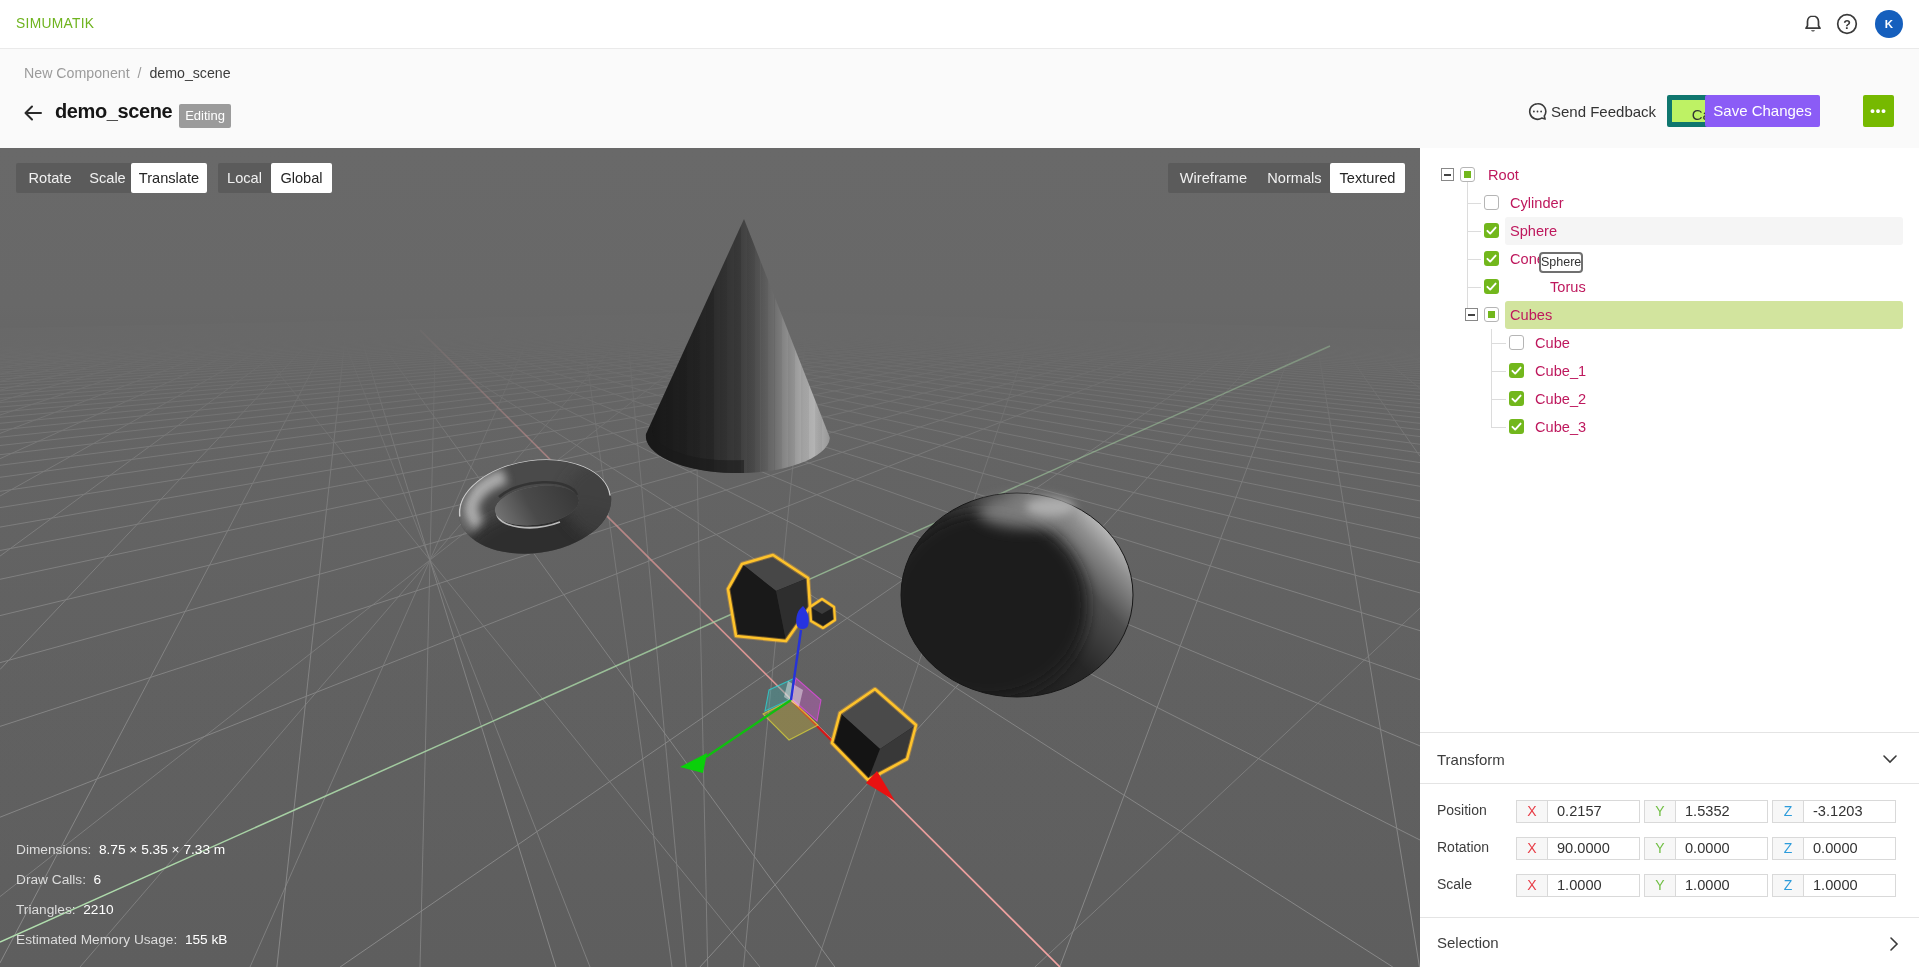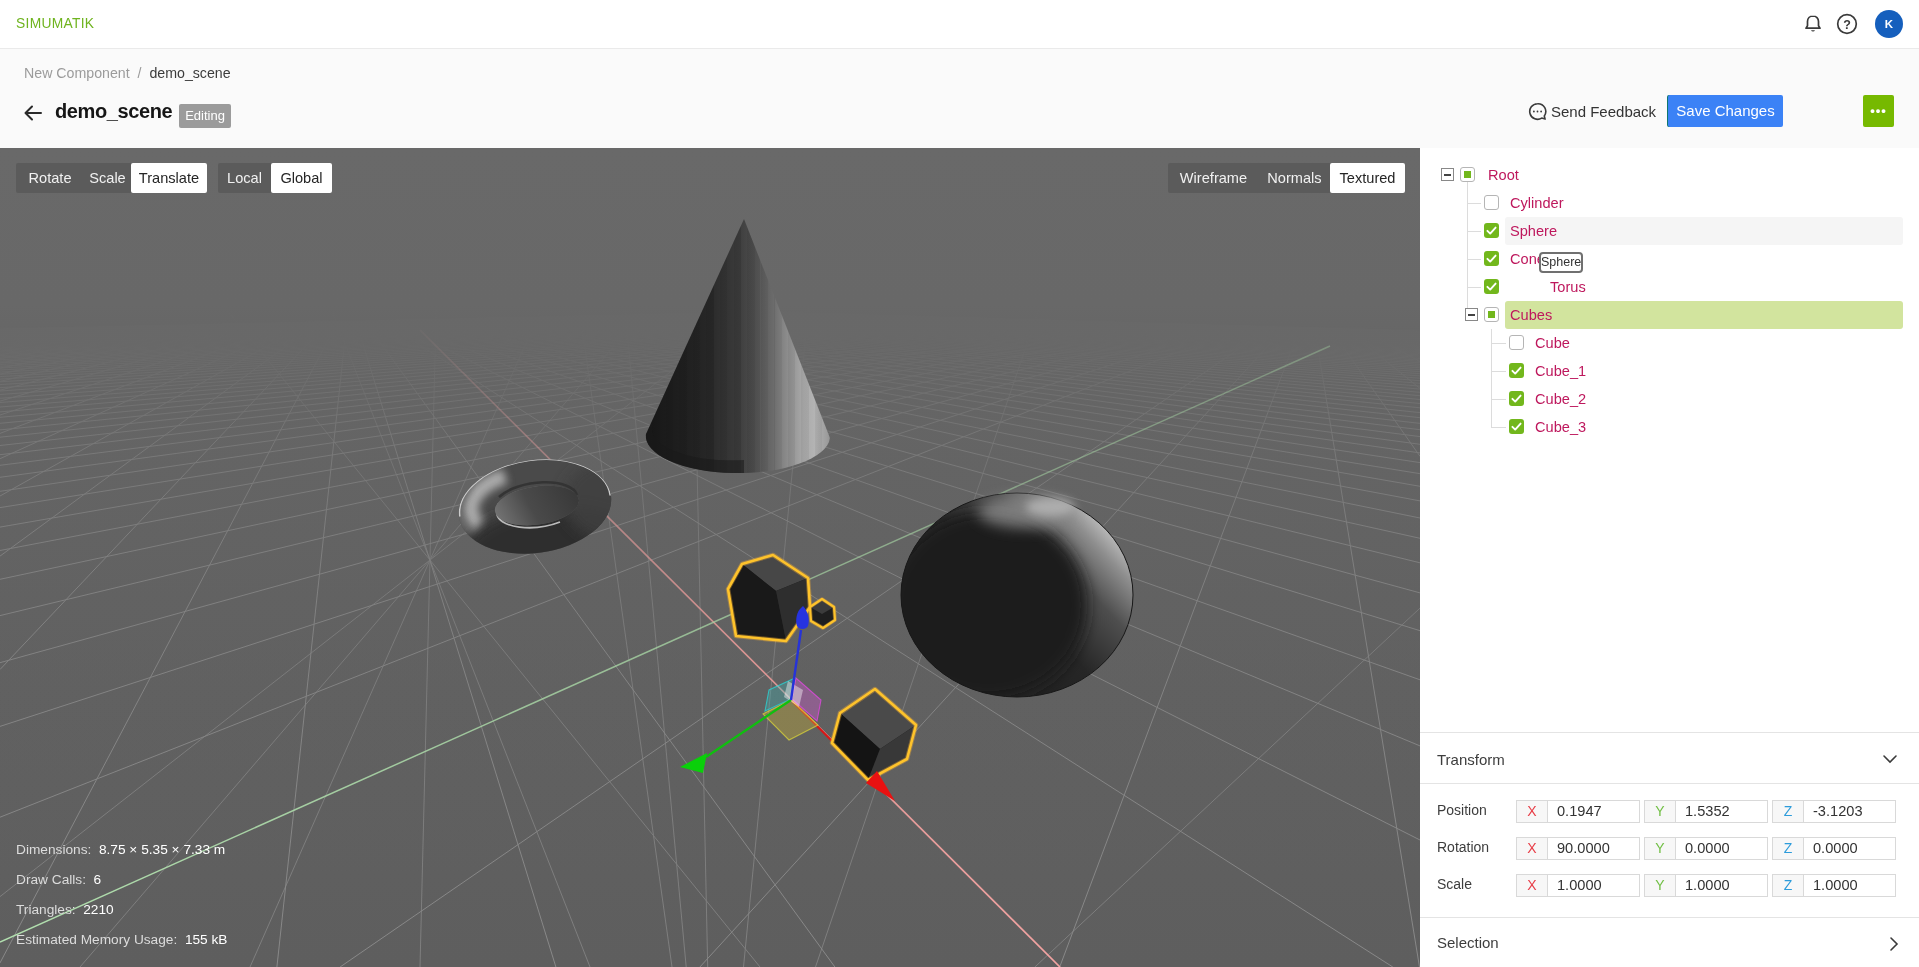--- a/index.html
+++ b/index.html
@@ -10,21 +10,21 @@
 
 #subhead{position:absolute;left:0;top:49px;width:1919px;height:99px;background:#fafafa}
 #crumb{position:absolute;left:24px;top:16px;font-size:14.2px;color:#9b9b9b}
 #crumb b{color:#3c3c3c;font-weight:400}
 #title{position:absolute;left:55px;top:51px;font-size:20px;font-weight:700;color:#161616;letter-spacing:-0.4px}
 #badge{position:absolute;left:179px;top:55px;width:52px;height:24px;background:#9b9b9b;color:#fff;
  font-size:13px;border-radius:2px;text-align:center;line-height:24px}
 #sendfb{position:absolute;left:1551px;top:54px;font-size:15px;color:#333}
 .btn{position:absolute;top:46px;height:32px;border-radius:2px;font-size:15px;text-align:center;line-height:32px}
 #cancel{left:1667px;width:96px;background:#bef264;border:5px solid #0f766e;color:#333;line-height:30px}
-#save{left:1668px;width:115px;background:#3b82f6;color:#fff}
+#save{left:1705px;width:115px;background:#8b5cf6;color:#fff}
 #dots{left:1863px;width:31px;background:#76b900;color:#fff;font-weight:700;letter-spacing:1px;font-size:13px}
 
 .vgroup{position:absolute;top:163px;height:30px;background:#5b5b5b;border-radius:2px;display:flex}
 .vbtn{height:30px;line-height:30px;font-size:14.6px;color:#f1f1f1;text-align:center}
 .vbtn.sel{background:#fff;color:#252525;border-radius:2px}
 
 .stat{position:absolute;left:16px;font-size:13.7px;color:#dcdcdc}
 .stat b{color:#fff;font-weight:400}
 
 #panel{position:absolute;left:1420px;top:148px;width:499px;height:819px;background:#fff}
@@ -585,21 +585,21 @@
 <div id="tooltip">Sphere</div>
 <div class="divline" style="top:732px"></div>
 <div class="flabel" style="top:751px;font-size:15px">Transform</div>
 <svg class="abs" style="left:1882px;top:753px" width="16" height="12" viewBox="0 0 16 12">
 <path d="M2 3 L8 9 L14 3" fill="none" stroke="#3a3a3a" stroke-width="1.6" stroke-linecap="round"></path>
   </svg>
 <div class="divline" style="top:783px"></div>
 <div class="flabel" style="top:802px">Position</div>
 <div class="fgroup" style="left:1516px;top:800px">
     <div class="fpre xc">X</div>
-    <div class="fval">0.1947</div>
+    <div class="fval">0.2157</div>
   </div>
 <div class="fgroup" style="left:1644px;top:800px">
     <div class="fpre yc">Y</div>
     <div class="fval">1.5352</div>
   </div>
 <div class="fgroup" style="left:1772px;top:800px">
     <div class="fpre zc">Z</div>
     <div class="fval">-3.1203</div>
   </div>
 <div class="flabel" style="top:839px">Rotation</div>

